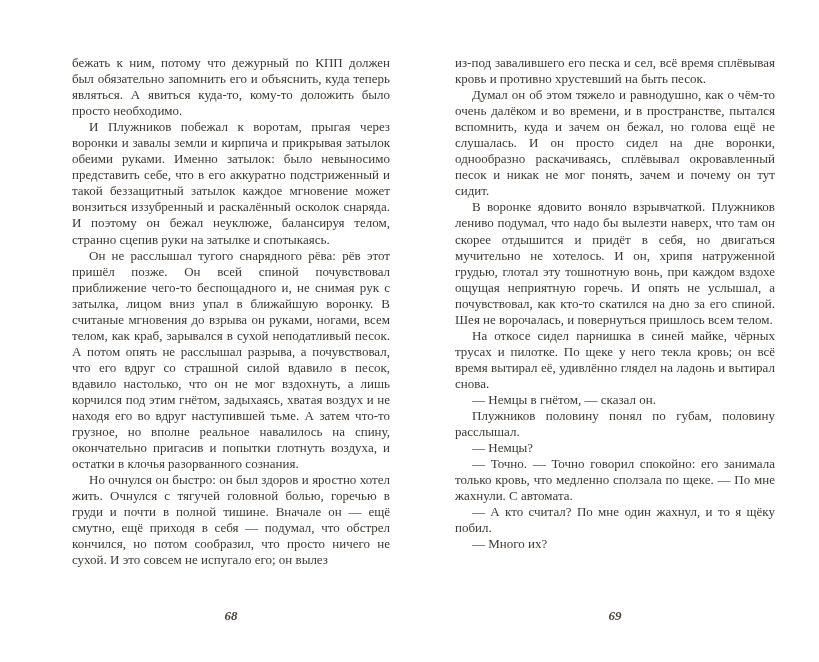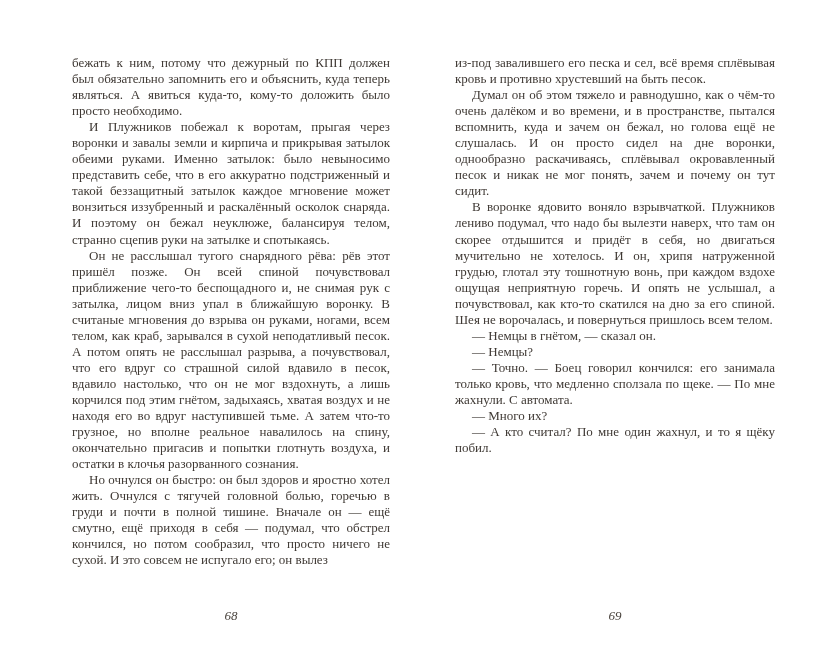--- a/index.html
+++ b/index.html
@@ -37,43 +37,46 @@
     text-indent: 17px;
   }
   .text-col p.cont { text-indent: 0; }
   .folio {
     position: absolute;
     top: 608px;
     font-size: 13px;
     font-style: italic;
     color: #4a443e;
     text-align: center;
+    font-weight: bold;
   }
   .folio.left  { left: 72px;  width: 318px; }
   .folio.right { left: 455px; width: 320px; }
 </style>
 </head>
 <body>
 
 <div class="spread">
 
   <div class="text-col left">
     <p class="cont">бежать к ним, потому что дежурный по КПП должен был обязательно запомнить его и объяснить, куда теперь являться. А явиться куда-то, кому-то доложить было просто необходимо.</p>
     <p>И Плужников побежал к воротам, прыгая через воронки и завалы земли и кирпича и прикрывая затылок обеими руками. Именно затылок: было невыносимо представить себе, что в его аккуратно подстриженный и такой беззащитный затылок каждое мгновение может вонзиться иззубренный и раскалённый осколок снаряда. И поэтому он бежал неуклюже, балансируя телом, странно сцепив руки на затылке и спотыкаясь.</p>
     <p>Он не расслышал тугого снарядного рёва: рёв этот пришёл позже. Он всей спиной почувствовал приближение чего-то беспощадного и, не снимая рук с затылка, лицом вниз упал в ближайшую воронку. В считаные мгновения до взрыва он руками, ногами, всем телом, как краб, зарывался в сухой неподатливый песок. А потом опять не расслышал разрыва, а почувствовал, что его вдруг со страшной силой вдавило в песок, вдавило настолько, что он не мог вздохнуть, а лишь корчился под этим гнётом, задыхаясь, хватая воздух и не находя его во вдруг наступившей тьме. А затем что-то грузное, но вполне реальное навалилось на спину, окончательно пригасив и попытки глотнуть воздуха, и остатки в клочья разорванного сознания.</p>
     <p>Но очнулся он быстро: он был здоров и яростно хотел жить. Очнулся с тягучей головной болью, горечью в груди и почти в полной тишине. Вначале он — ещё смутно, ещё приходя в себя — подумал, что обстрел кончился, но потом сообразил, что просто ничего не сухой. И это совсем не испугало его; он вылез</p>
   </div>
 
   <div class="text-col right">
     <p class="cont">из-под завалившего его песка и сел, всё время сплёвывая кровь и противно хрустевший на быть песок.</p>
     <p>Думал он об этом тяжело и равнодушно, как о чём-то очень далёком и во времени, и в пространстве, пытался вспомнить, куда и зачем он бежал, но голова ещё не слушалась. И он просто сидел на дне воронки, однообразно раскачиваясь, сплёвывал окровавленный песок и никак не мог понять, зачем и почему он тут сидит.</p>
     <p>В воронке ядовито воняло взрывчаткой. Плужников лениво подумал, что надо бы вылезти наверх, что там он скорее отдышится и придёт в себя, но двигаться мучительно не хотелось. И он, хрипя натруженной грудью, глотал эту тошнотную вонь, при каждом вздохе ощущая неприятную горечь. И опять не услышал, а почувствовал, как кто-то скатился на дно за его спиной. Шея не ворочалась, и повернуться пришлось всем телом.</p>
+    <p>На откосе сидел парнишка в синей майке, чёрных трусах и пилотке. По щеке у него текла кровь; он всё время вытирал её, удивлённо глядел на ладонь и вытирал снова.</p>
     <p>— Немцы в гнётом, — сказал он.</p>
+    <p>Плужников половину понял по губам, половину расслышал.</p>
     <p>— Немцы?</p>
-    <p>— Точно. — Боец говорил кончился: его занимала только кровь, что медленно сползала по щеке. — По мне жахнули. С автомата.</p>
+    <p>— Точно. — Точно говорил спокойно: его занимала только кровь, что медленно сползала по щеке. — По мне жахнули. С автомата.</p>
+    <p>— А кто считал? По мне один жахнул, и то я щёку побил.</p>
     <p>— Много их?</p>
-    <p>— А кто считал? По мне один жахнул, и то я щёку побил.</p>
   </div>
 
   <div class="folio left">68</div>
   <div class="folio right">69</div>
 
 </div>
 
 </body></html>

